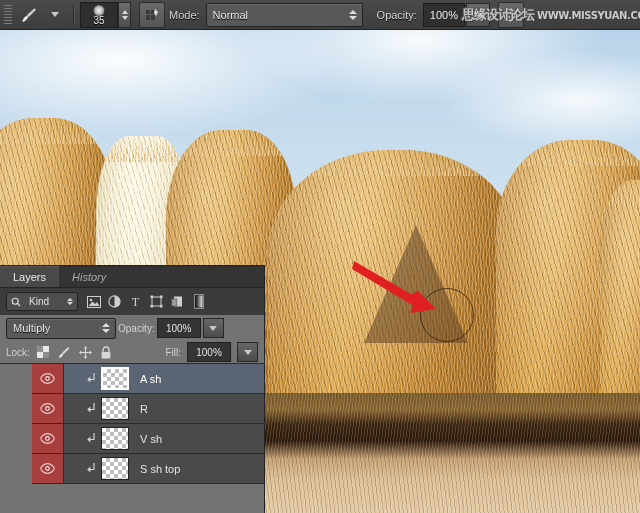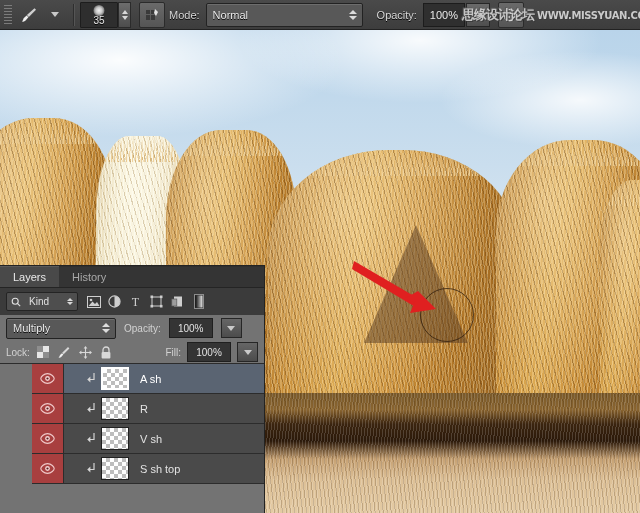--- a/index.html
+++ b/index.html
@@ -136,34 +136,34 @@
 
   
   #layers-panel{
     position:absolute;left:0;top:265px;width:265px;height:248px;
     background:#737373;border-top:1px solid #232323;border-right:1px solid #232323;
     box-sizing:border-box;
   }
   #panel-tabs{height:21px;background:#2f2f2f;display:flex;align-items:flex-end;border-bottom:1px solid #242424;}
   .ptab{height:20px;padding:0 13px;display:flex;align-items:center;font-size:11px;color:#c7c7c7;}
   .ptab.active{background:#494949;color:#e9e9e9;border-top:1px solid #5a5a5a;}
-  .ptab.inactive{background:#343434;color:#a8a8a8;}
+  .ptab.inactive{background:#343434;color:#a8a8a8;font-style:italic;}
   .ptab-rest{flex:1;background:#343434;height:20px;}
 
   #filter-row{height:27px;display:flex;align-items:center;padding:0 6px;gap:0;background:#3b3b3b;}
   #kind-select{width:72px;height:19px;background:#4e4e4e;border:1px solid #242424;border-radius:2px;
     display:flex;align-items:center;gap:8px;padding:0 4px;box-sizing:border-box;}
   #kind-select .lbl{font-size:10px;color:#e0e0e0;flex:1;}
   .mini-step{display:flex;flex-direction:column;gap:1px;}
   .mini-step i{display:block;width:0;height:0;border-left:3px solid transparent;border-right:3px solid transparent;}
   .mini-step .u{border-bottom:3px solid #d8d8d8;}
   .mini-step .d{border-top:3px solid #d8d8d8;}
   .fico{width:21px;height:19px;display:flex;align-items:center;justify-content:center;}
 
-  #blend-row{height:26px;display:flex;align-items:center;padding:0 6px;gap:8px;}
+  #blend-row{height:26px;display:flex;align-items:center;padding:0 6px;gap:2px;}
   #blend-select{width:108px;height:19px;}
   #opacity-label,#fill-label{font-size:10px;color:#d2d2d2;}
   .pctfield{width:42px;height:18px;background:#343434;border:1px solid #1f1f1f;
     display:flex;align-items:center;justify-content:center;}
   .pctfield span{font-size:10px;color:#e2e2e2;}
   .pctdrop{width:19px;height:18px;background:linear-gradient(#666,#4c4c4c);border:1px solid #262626;
     display:flex;align-items:center;justify-content:center;}
 
   #lock-row{height:22px;display:flex;align-items:center;padding:0 6px;gap:6px;border-bottom:1px solid #2c2c2c;}
   #lock-label{font-size:10px;color:#d2d2d2;}

